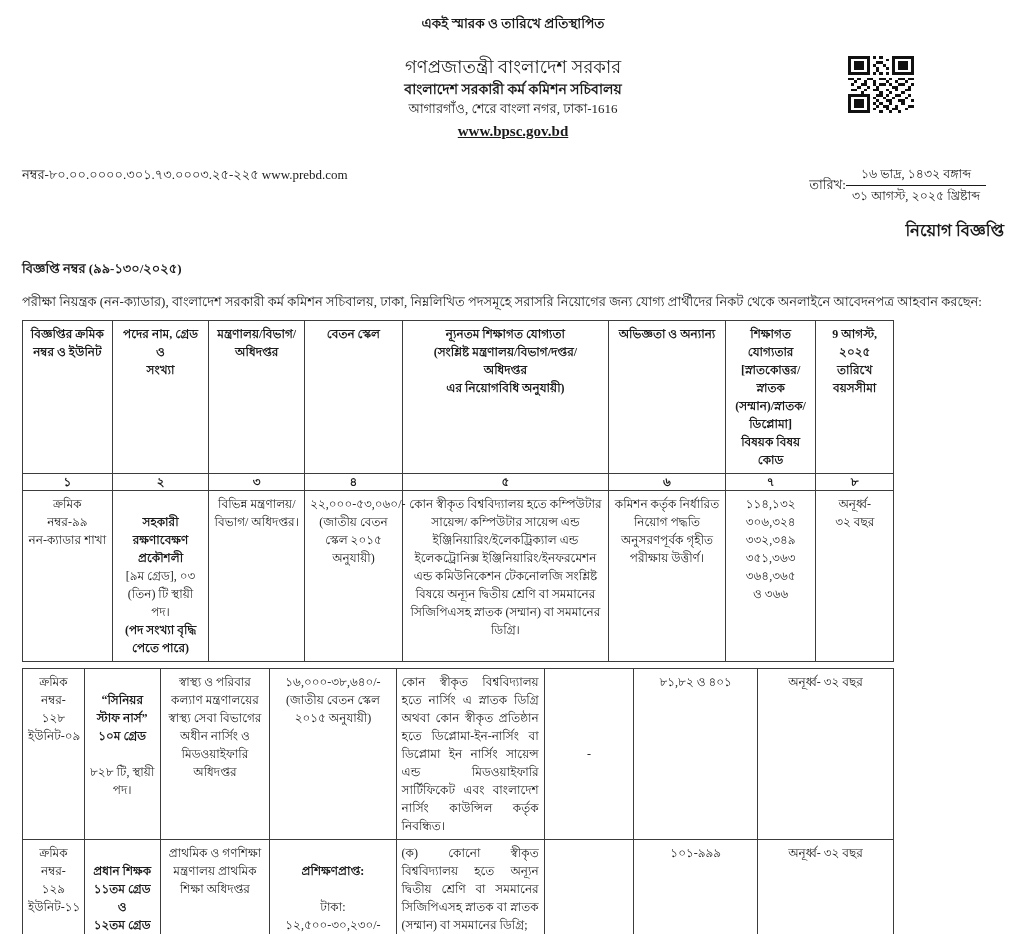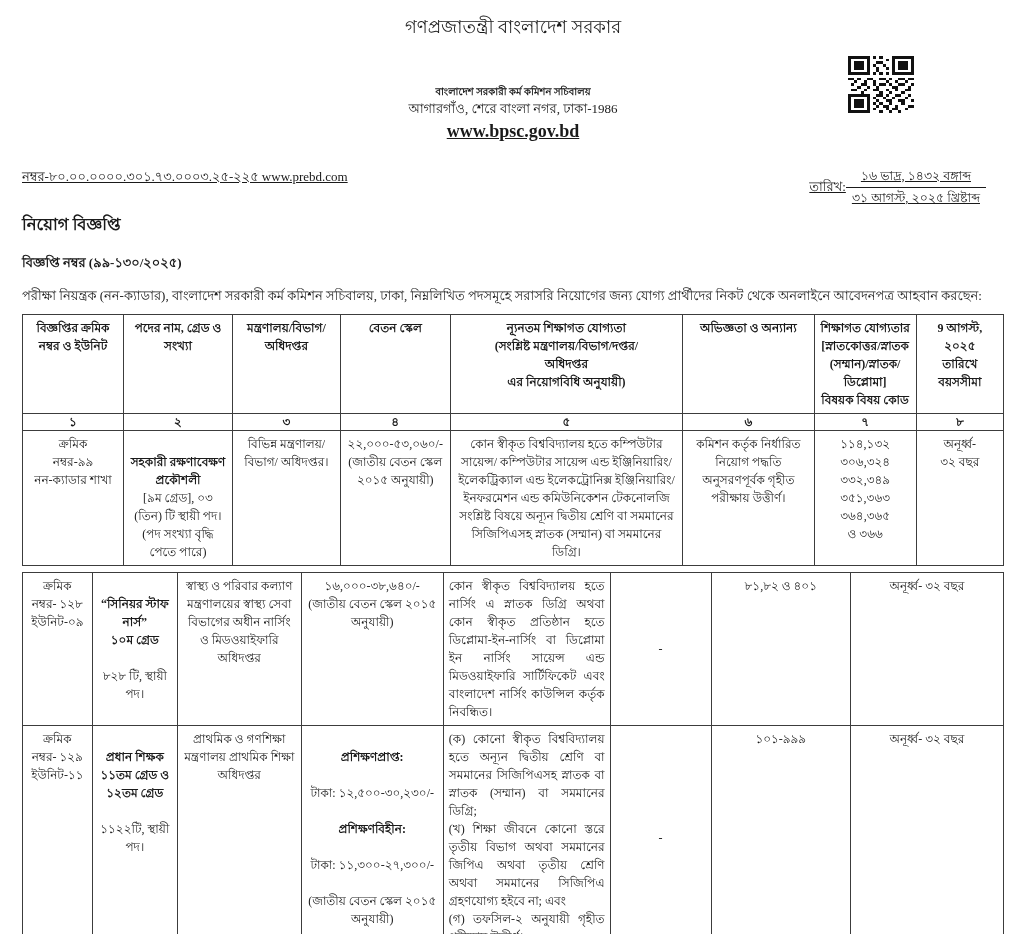--- a/index.html
+++ b/index.html
@@ -1,46 +1,46 @@
 <!DOCTYPE html>
 <html lang="bn"><head>
 <meta charset="utf-8">
 <style>
   html,body{margin:0;padding:0;background:#ffffff;color:#1a1a1a;
     font-family:"Liberation Serif","DejaVu Sans",serif;}
   .page{position:relative;width:1024px;min-height:934px;box-sizing:border-box;
     padding:14px 20px 16px 22px;background:#fff;}
-  .bold{font-weight:normal;text-align:right;}
+  .bold{font-weight:bold;text-align:right;}
 
   
   .head{ text-align:center; line-height:1.45; }
   .head-replaced{font-weight:bold;font-size:13.5px;margin-bottom:20px;}
   .head-govt{font-size:18px;}
-  .head-org{font-size:10px;font-weight:bold;margin-top:45px;}
+  .head-org{font-size:14px;font-weight:bold;}
   .head-addr{font-size:13px;}
-  .site-link{font-size:18px;font-weight:bold;text-decoration:underline;cursor:pointer;}
+  .site-link{font-size:15px;font-weight:bold;text-decoration:underline;cursor:pointer;}
 
   .qr{position:absolute;top:56px;right:110px;width:66px;height:57px;}
   .qr svg{width:100%;height:100%;}
 
   
   .memo-row{display:flex;justify-content:space-between;align-items:flex-start;
-    margin-top:22px;font-size:13px;text-decoration:underline;}
+    margin-top:22px;font-size:13px;}
   .date-block{display:flex;align-items:center;margin-right:18px;}
   .date-label{font-size:13px;}
   .date-stack{display:inline-block;text-align:center;font-size:12.5px;line-height:1.55;}
   .date-top{display:block;border-bottom:1px solid #1a1a1a;padding:0 6px 1px 6px;}
   .date-bottom{display:block;padding:1px 6px 0 6px;}
 
-  .doc-title{text-align:left;font-size:16.5px;font-weight:bold;margin-top:4px;}
+  .doc-title{text-align:right;font-size:16.5px;font-weight:bold;margin-top:12px;}
   .circ-no{font-size:13px;font-weight:bold;margin-top:14px;}
   .intro{font-size:13px;margin-top:12px;line-height:1.5;}
 
   
-  table{border-collapse:collapse;width:982px;margin-top:8px;table-layout:fixed;border-radius:22px;}
+  table{border-collapse:collapse;width:872px;margin-top:8px;table-layout:fixed;border-radius:22px;}
   td,th{border:1px solid #3c3c3c;vertical-align:top;padding:4px 5px;
     font-size:12px;line-height:1.5;white-space:pre-line;font-weight:normal;}
   th{font-weight:bold;text-align:center;}
   .t2{margin-top:6px;}
   .num-row td{text-align:center;font-weight:bold;padding:1px;line-height:1.2;}
   .cell-c{text-align:center;}
   .cell-j{text-align:justify;}
   .vmid{vertical-align:middle;text-align:center;}
   .post-title{font-weight:bold;text-align:center;}
   .pay-label{font-weight:bold;}
@@ -137,23 +137,24 @@
           <rect x="14" y="19" width="2" height="1"></rect>
         <rect x="18" y="19" width="1" height="1"></rect>
           <rect x="10" y="20" width="1" height="1"></rect>
           <rect x="13" y="20" width="1" height="1"></rect>
         <rect x="16" y="20" width="1" height="1"></rect>
       </g>
     </svg>
   </div>
 
   <div class="head">
+    <div class="head-replaced">একই স্মারক ও তারিখে প্রতিস্থাপিত</div>
     <div class="head-govt">গণপ্রজাতন্ত্রী বাংলাদেশ সরকার</div>
     <div class="head-org">বাংলাদেশ সরকারী কর্ম কমিশন সচিবালয়</div>
-    <div class="head-addr">আগারগাঁও, শেরে বাংলা নগর, ঢাকা-1986</div>
+    <div class="head-addr">আগারগাঁও, শেরে বাংলা নগর, ঢাকা-1616</div>
     <div><span class="site-link">www.bpsc.gov.bd</span></div>
   </div>
 
   <div class="memo-row">
     <div class="memo-no">নম্বর-৮০.০০.০০০০.৩০১.৭৩.০০০৩.২৫-২২৫ www.prebd.com</div>
     <div class="date-block">
       <span class="date-label">তারিখ:</span>
       <span class="date-stack">
         <span class="date-top">১৬ ভাদ্র, ১৪৩২ বঙ্গাব্দ</span>
         <span class="date-bottom">৩১ আগস্ট, ২০২৫ খ্রিষ্টাব্দ</span>

